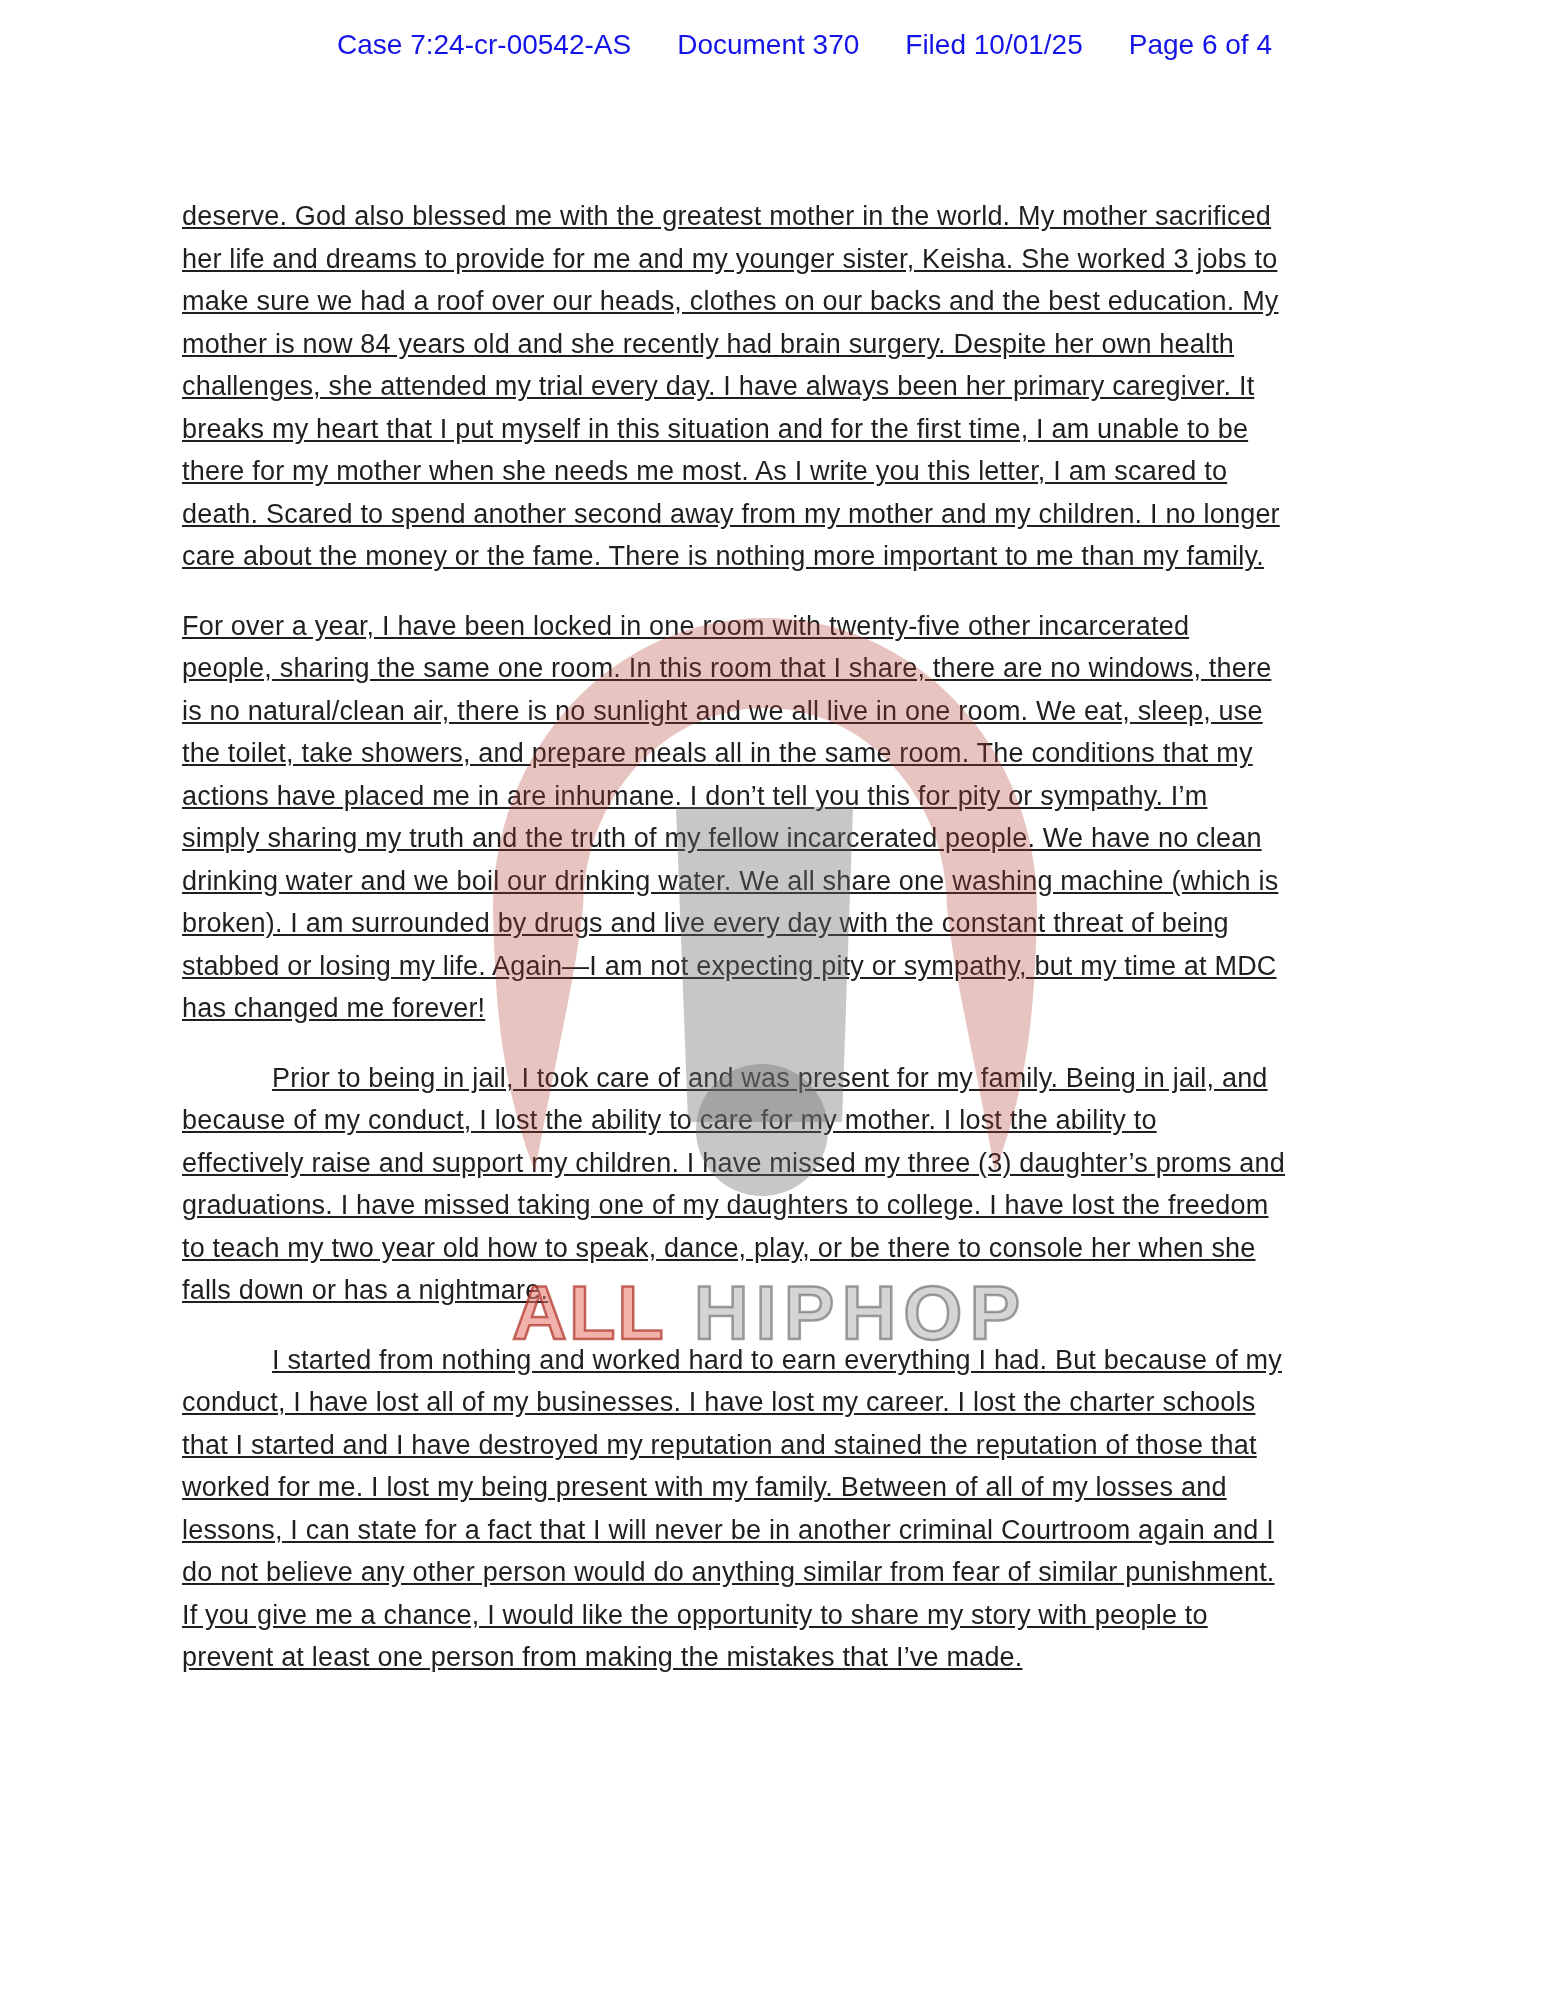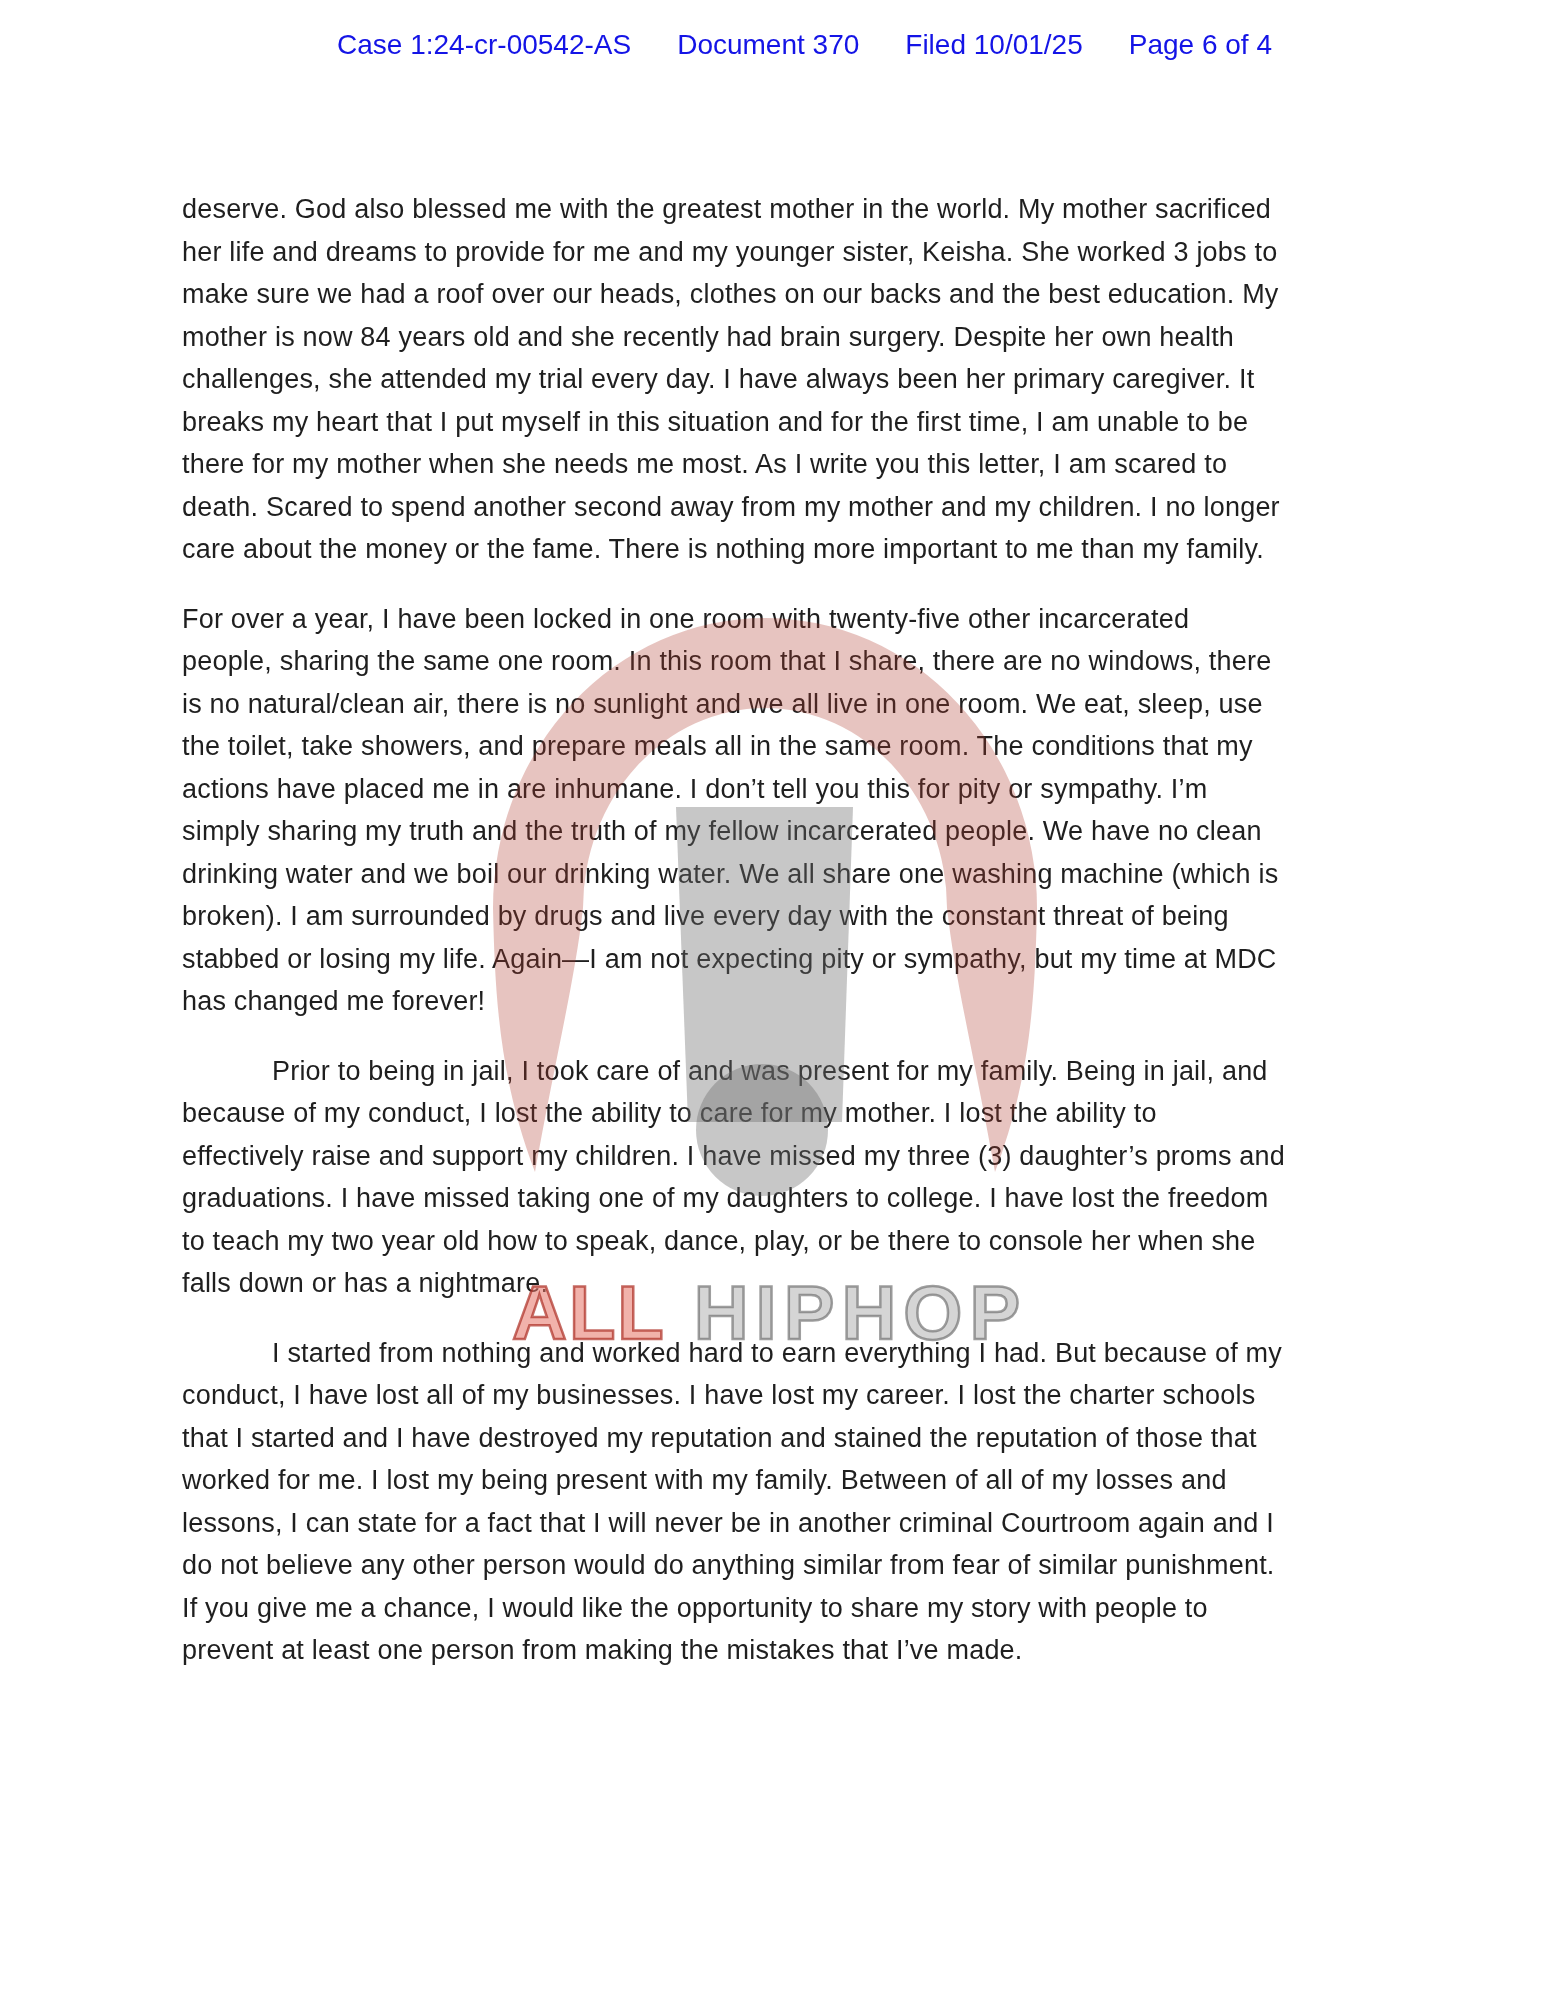--- a/index.html
+++ b/index.html
@@ -21,22 +21,23 @@
   }
   
   .letter{
     position:absolute;left:182px;top:180px;width:1300px;
     font-size:27px;line-height:42.5px;
     color:#1f1f1f;
     letter-spacing:0.2px;
     z-index:2;
   }
   .letter p{
-    margin:8px 0 27px 0;
+    margin:15px 0 27px 0;
     white-space:pre-line;
+    text-decoration:underline;
   }
   .letter p.indent{text-indent:90px;}
   
   .watermark-layer{
     position:absolute;inset:0;z-index:3;pointer-events:none;
   }
   .watermark-layer svg{position:absolute;left:0;top:0;}
   .logo-text{
     position:absolute;left:512px;top:1275px;
     font-size:76px;font-weight:bold;line-height:1;
@@ -53,21 +54,21 @@
     -webkit-text-stroke:2.5px rgba(108,108,108,0.65);
     letter-spacing:7px;
   }
 </style>
 </head>
 <body>
 
 <div class="page">
 
   <div class="ecf-header">
-    <span>Case 1:24-cr-00542-AS</span>
+    <span>Case 7:24-cr-00542-AS</span>
     <span>Document 370</span>
     <span>Filed 10/01/25</span>
     <span>Page 6 of 4</span>
   </div>
 
   <div class="letter">
     <p>deserve. God also blessed me with the greatest mother in the world. My mother sacrificed
 her life and dreams to provide for me and my younger sister, Keisha. She worked 3 jobs to
 make sure we had a roof over our heads, clothes on our backs and the best education. My
 mother is now 84 years old and she recently had brain surgery. Despite her own health

